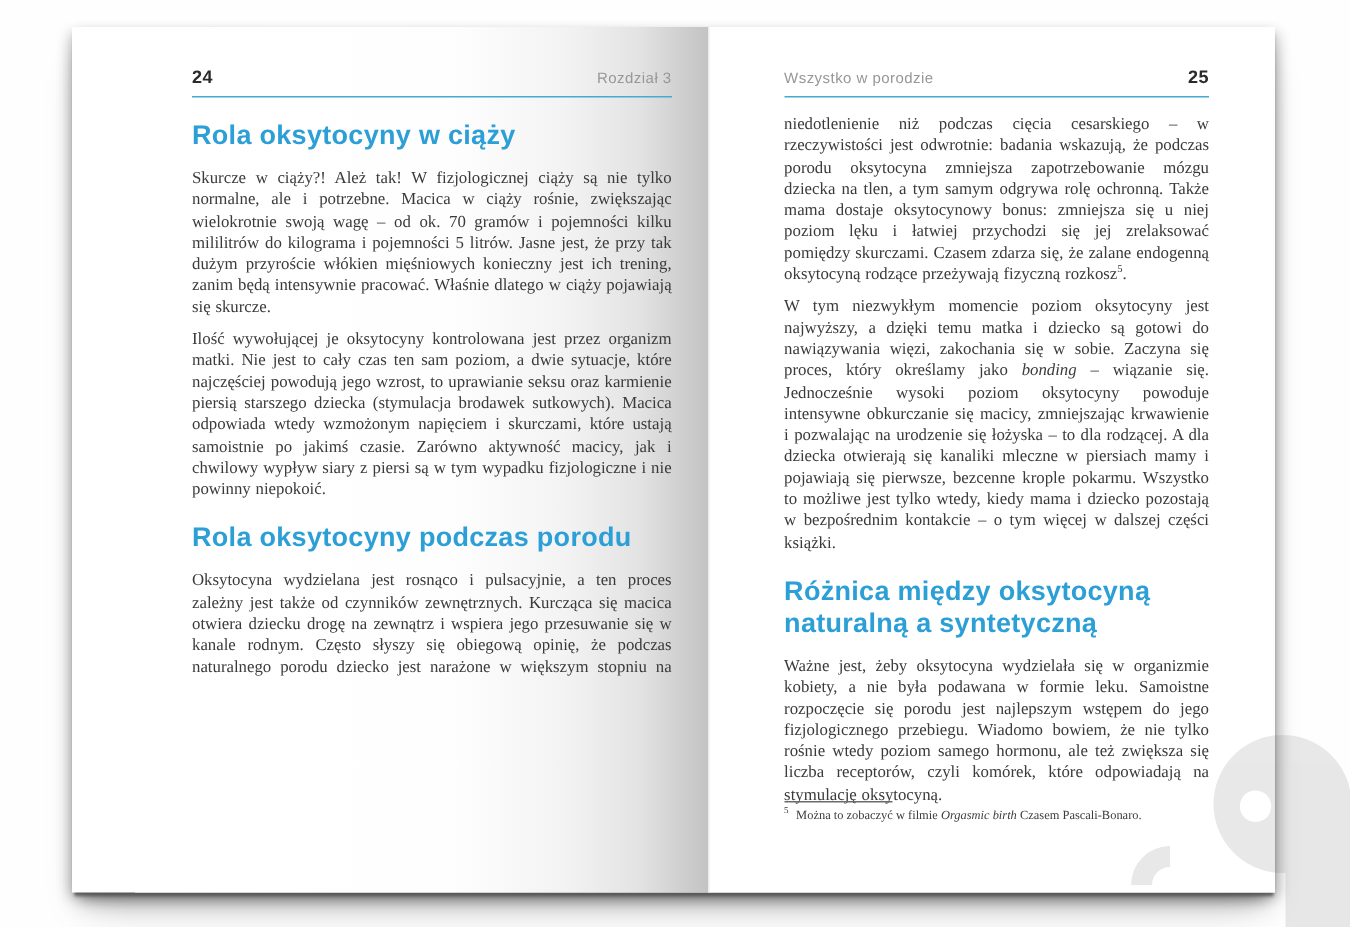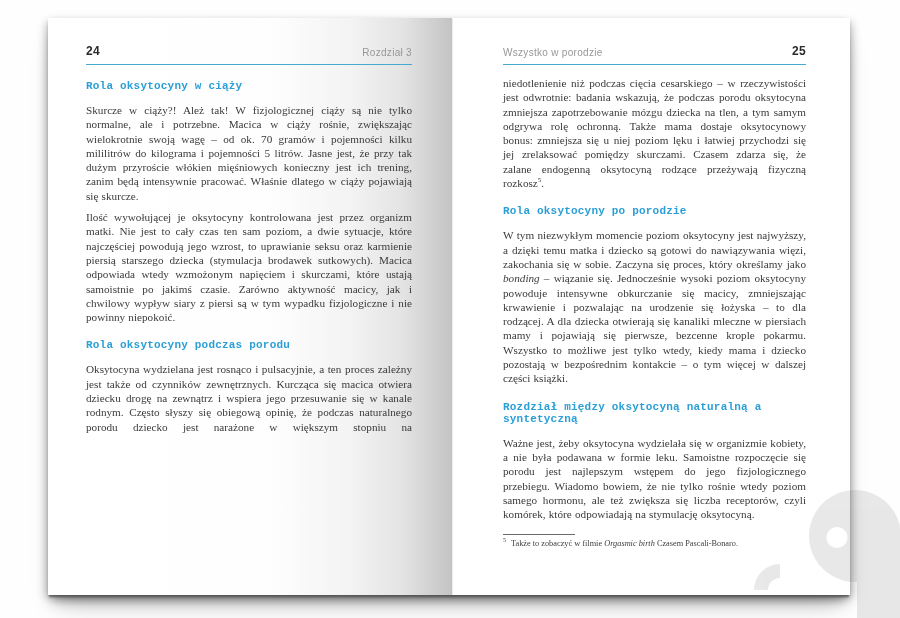--- a/index.html
+++ b/index.html
@@ -23,22 +23,23 @@
     background:#fff;
   }
   .page{
     box-sizing:border-box;
     height:577px;
     overflow:hidden;
     position:relative;
   }
   .page-left{
     width:404px;
-    padding:26px 40px 0 38px;
+    padding:26px 24px 0 38px;
     background:linear-gradient(90deg,#ffffff 0%,#fefefe 55%,#f3f3f3 75%,#e3e3e3 88%,#c3c3c3 100%);
+    margin-left:42px;
   }
   .page-right{
     width:398px;
     padding:26px 44px 0 50px;
     background:#ffffff;
     border-left:1px solid #ececec;
   }
   .page-header{
     display:flex;
     justify-content:space-between;
@@ -57,22 +58,22 @@
   .body-col p{
     margin:0 0 7px 0;
     font-size:11.2px;
     line-height:14.3px;
     color:#3a3a3a;
     text-align:justify;
     word-spacing:.4px;
   }
   .body-col p.cont{ text-align-last:justify; }
   .body-col h2{
-    font-family:Liberation Mono, monospace;
-    font-size:11px;
+    font-family:Liberation Sans, sans-serif;
+    font-size:18px;
     font-weight:bold;
     color:var(--heading,#2b9fd6);
     letter-spacing:.2px;
     margin:15px 0 11px 0;
   }
   .it{ font-style:italic; }
   sup{ font-size:7px; line-height:0; }
   .footnote{
     position:absolute;
     left:50px;right:44px;bottom:46px;
@@ -107,28 +108,27 @@
       </div>
   </div>
 
   <div class="page page-right">
     <div class="page-header">
       <span class="section-label">Wszystko w porodzie</span>
       <span class="page-num">25</span>
     </div>
     <div class="body-col">
         <p><span>niedotlenienie niż podczas cięcia cesarskiego – w rzeczywistości jest odwrotnie: badania wskazują, że podczas porodu oksytocyna zmniejsza zapotrzebowanie mózgu dziecka na tlen, a tym samym odgrywa rolę ochronną. Także mama dostaje oksytocynowy bonus: zmniejsza się u niej poziom lęku i łatwiej przychodzi się jej zrelaksować pomiędzy skurczami. Czasem zdarza się, że zalane endogenną oksytocyną rodzące przeżywają fizyczną rozkosz</span><sup>5</sup><span>.</span></p>
-        <h2><span>Rola oksytocyny po porodzie</span></h2>
         <p><span>W tym niezwykłym momencie poziom oksytocyny jest najwyższy, a dzięki temu matka i dziecko są gotowi do nawiązywania więzi, zakochania się w sobie. Zaczyna się proces, który określamy jako </span><span class="it">bonding</span><span> – wiązanie się. Jednocześnie wysoki poziom oksytocyny powoduje intensywne obkurczanie się macicy, zmniejszając krwawienie i pozwalając na urodzenie się łożyska – to dla rodzącej. A dla dziecka otwierają się kanaliki mleczne w piersiach mamy i pojawiają się pierwsze, bezcenne krople pokarmu. Wszystko to możliwe jest tylko wtedy, kiedy mama i dziecko pozostają w bezpośrednim kontakcie – o tym więcej w dalszej części książki.</span></p>
-        <h2><span>Rozdział między oksytocyną naturalną a syntetyczną</span></h2>
+        <h2><span>Różnica między oksytocyną naturalną a syntetyczną</span></h2>
         <p><span>Ważne jest, żeby oksytocyna wydzielała się w organizmie kobiety, a nie była podawana w formie leku. Samoistne rozpoczęcie się porodu jest najlepszym wstępem do jego fizjologicznego przebiegu. Wiadomo bowiem, że nie tylko rośnie wtedy poziom samego hormonu, ale też zwiększa się liczba receptorów, czyli komórek, które odpowiadają na stymulację oksytocyną.</span></p>
       </div>
     <div class="footnote">
       <div class="footnote-rule"></div>
-      <div class="footnote-text"><sup>5</sup><span><span>Także to zobaczyć w filmie </span><span class="it">Orgasmic birth</span><span> Czasem Pascali-Bonaro.</span></span></div>
+      <div class="footnote-text"><sup>5</sup><span><span>Można to zobaczyć w filmie </span><span class="it">Orgasmic birth</span><span> Czasem Pascali-Bonaro.</span></span></div>
     </div>
   </div>
 
 </div>
 
 <svg class="watermark" width="180" height="152" viewBox="0 0 180 152">
   <g opacity="0.13" fill="#555">
     <path fill-rule="evenodd" d="M135,24 a46,46 0 1 0 0.02,0 Z M117,61 a10.5,10.5 0 1 0 0.02,0 Z"></path>
     <rect x="137" y="70" width="46" height="82"></rect>
     <path d="M34,124 a26,26 0 0 1 26,-26 l0,14 a12,12 0 0 0 -12,12 Z"></path>

